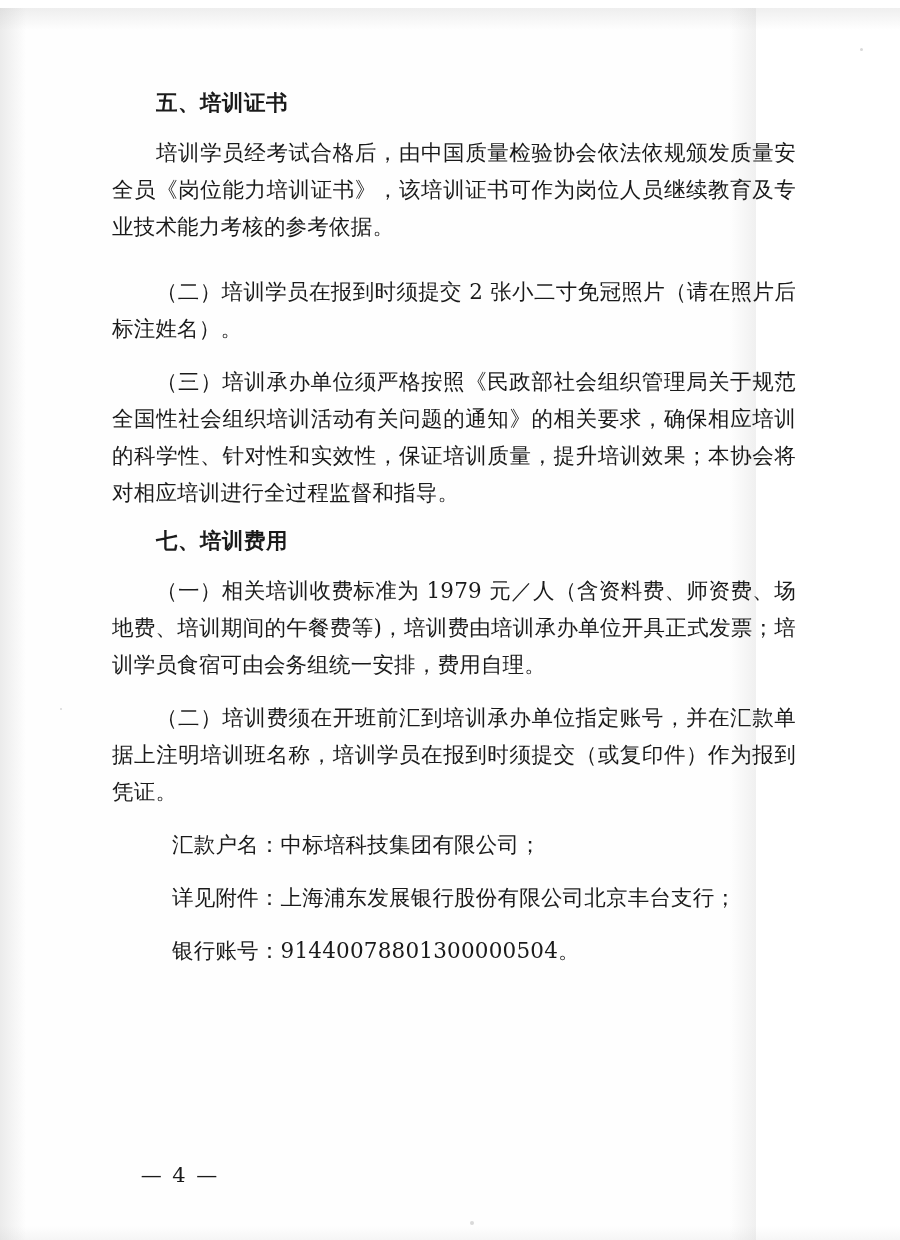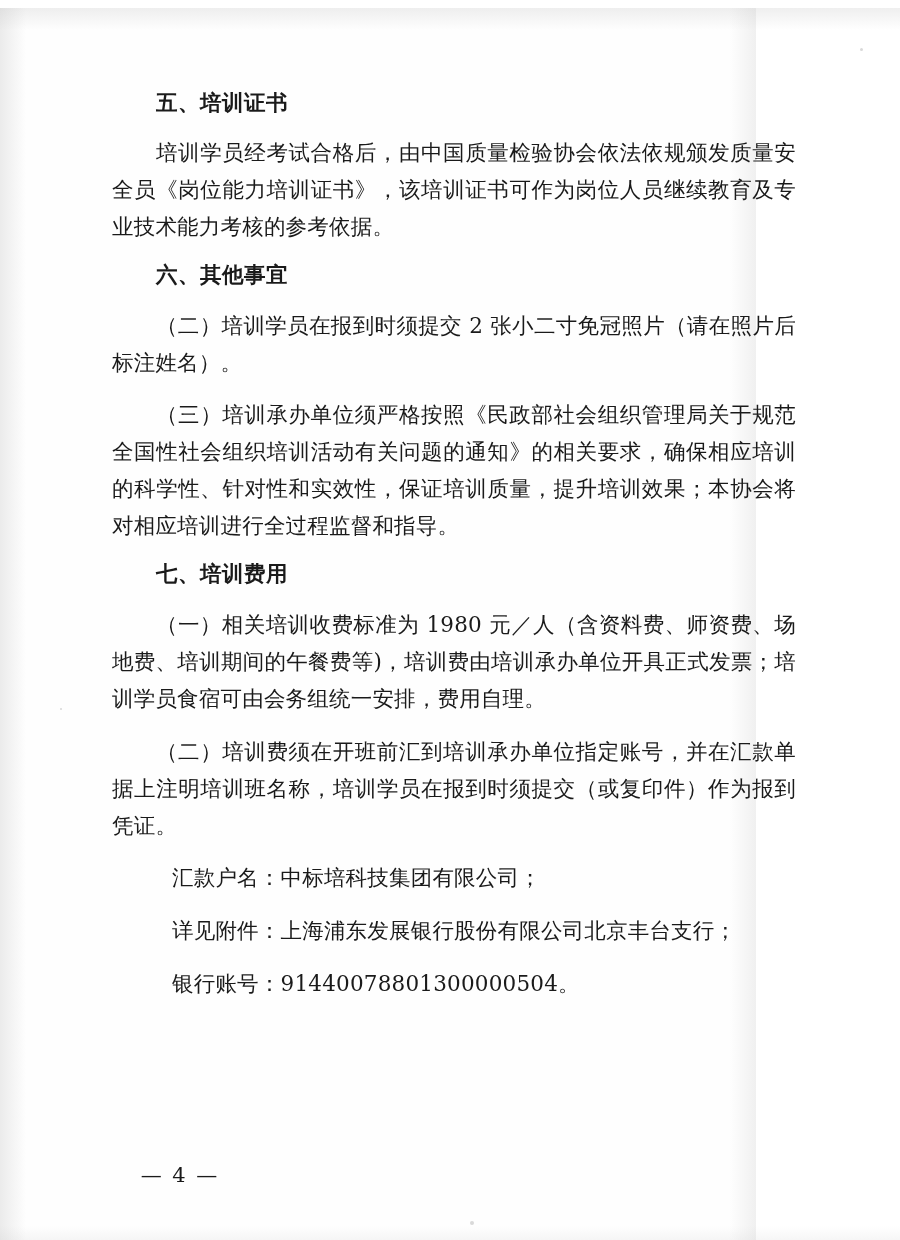--- a/index.html
+++ b/index.html
@@ -119,28 +119,27 @@
   <div class="speck" style="left:470px;top:1213px;width:4px;height:4px;"></div>
   <div class="speck" style="left:60px;top:700px;width:2px;height:2px;"></div>
 
   <div class="content">
 
     <h2 class="heading">五、培训证书</h2>
     <p class="para">培训学员经考试合格后，由中国质量检验协会依法依规颁发质量安全员《岗位能力培训证书》，该培训证书可作为岗位人员继续教育及专业技术能力考核的参考依据。</p>
 
     <div class="block-gap"></div>
 
-    <h2 class="heading">六、其他事宜</h2>
     <p class="para">（二）培训学员在报到时须提交 2 张小二寸免冠照片（请在照片后标注姓名）。</p>
     <p class="para">（三）培训承办单位须严格按照《民政部社会组织管理局关于规范全国性社会组织培训活动有关问题的通知》的相关要求，确保相应培训的科学性、针对性和实效性，保证培训质量，提升培训效果；本协会将对相应培训进行全过程监督和指导。</p>
 
     <div class="block-gap"></div>
 
     <h2 class="heading">七、培训费用</h2>
-    <p class="para">（一）相关培训收费标准为 1980 元／人（含资料费、师资费、场地费、培训期间的午餐费等)，培训费由培训承办单位开具正式发票；培训学员食宿可由会务组统一安排，费用自理。</p>
+    <p class="para">（一）相关培训收费标准为 1979 元／人（含资料费、师资费、场地费、培训期间的午餐费等)，培训费由培训承办单位开具正式发票；培训学员食宿可由会务组统一安排，费用自理。</p>
     <p class="para">（二）培训费须在开班前汇到培训承办单位指定账号，并在汇款单据上注明培训班名称，培训学员在报到时须提交（或复印件）作为报到凭证。</p>
 
     <p class="bank-line">汇款户名：中标培科技集团有限公司；</p>
     <p class="bank-line">详见附件：上海浦东发展银行股份有限公司北京丰台支行；</p>
     <p class="bank-line">银行账号：91440078801300000504。</p>
 
   </div>
 
   <div class="footer">
     <span class="footer-inner">— 4 —</span>

